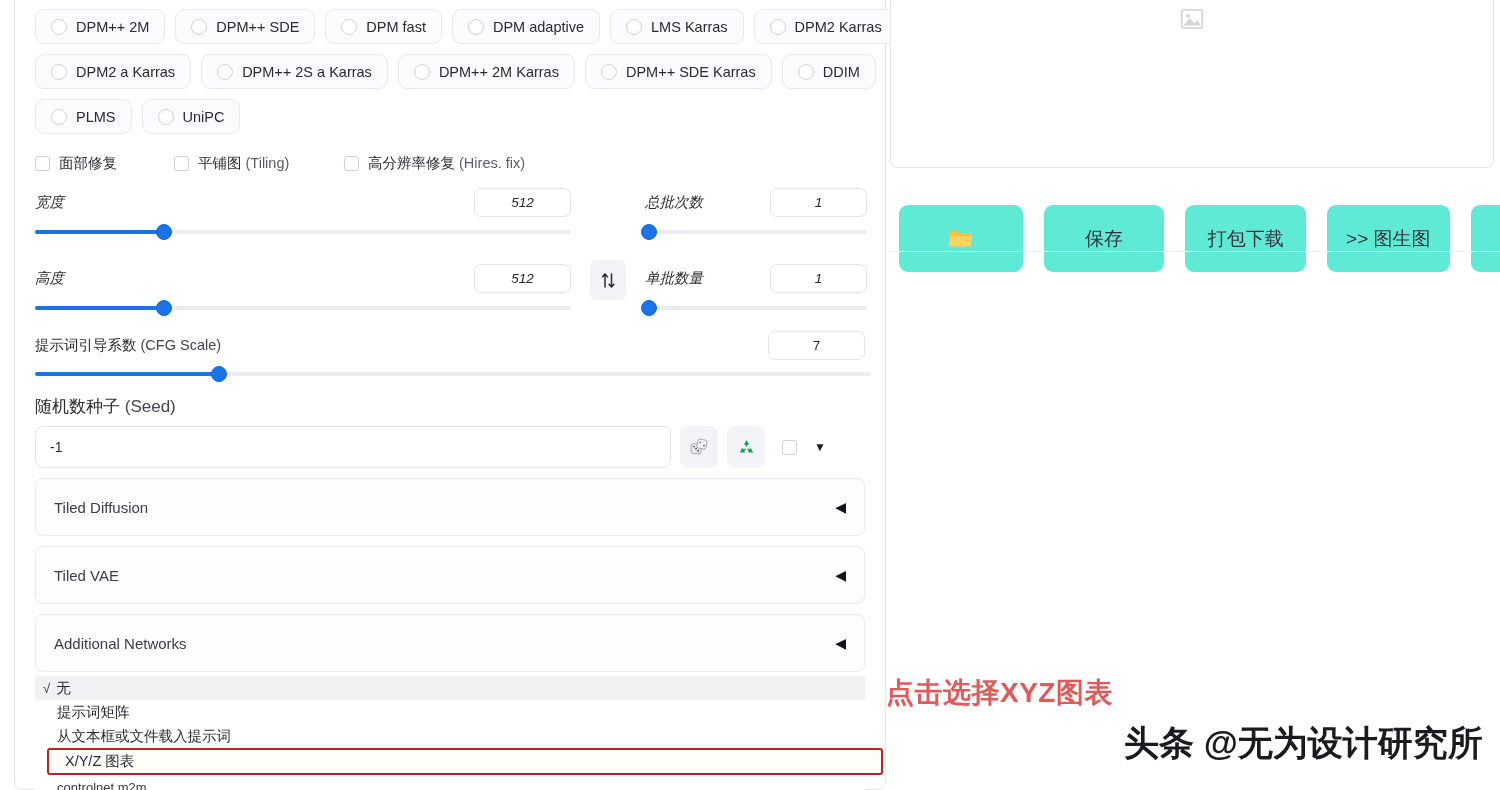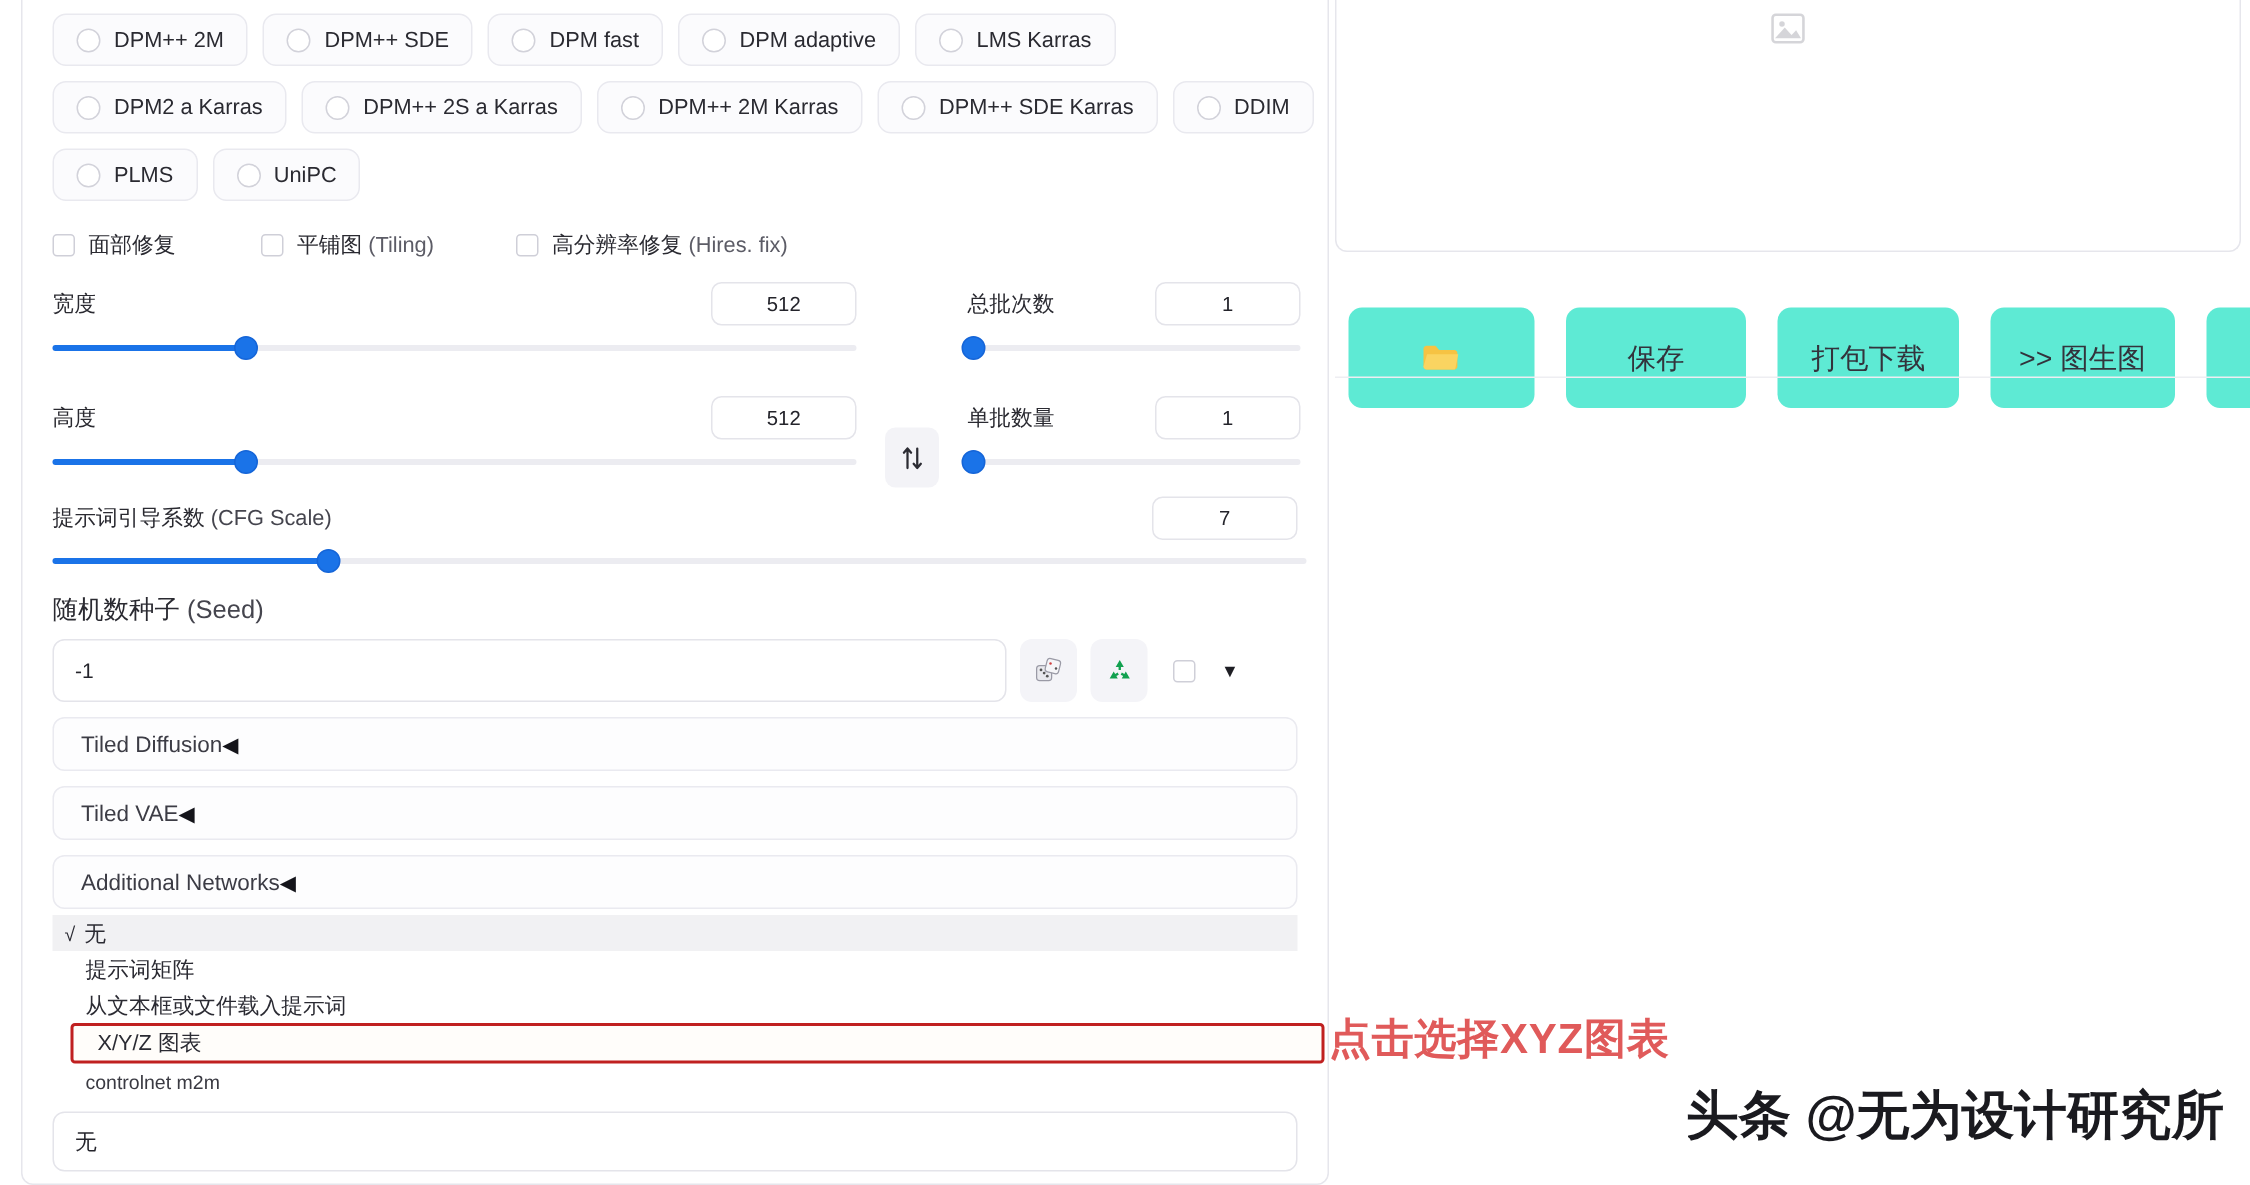--- a/index.html
+++ b/index.html
@@ -42,21 +42,21 @@
   .check-row { display: flex; align-items: center; gap: 0; margin: 20px 0 14px 0; }
   .check-item { display: flex; align-items: center; gap: 9px; cursor: pointer; }
   .check-box {
     width: 15px; height: 15px; border-radius: 3px;
     border: 1.5px solid #cfcfd8; background: #fff; flex: none;
   }
   .check-label { font-size: 14.5px; color: #2a2a31; }
   .check-sub { color: #5c5c66; }
 
   
-  .cols { display: flex; gap: 0; align-items: flex-end; }
+  .cols { display: flex; gap: 0; align-items: center; font-style: italic; }
   .col-left { width: 536px; flex: none; }
   .col-swap { width: 74px; flex: none; display: flex; justify-content: center; padding-top: 48px;}
   .col-right { width: 222px; flex: none; }
 
   .field { margin-bottom: 8px; }
   .field-head { display: flex; align-items: center; justify-content: space-between; height: 30px; }
   .field-label { font-size: 14.5px; color: #2a2a31; white-space: nowrap; }
   .field-label .sub { color: #45454e; }
   .num-box {
     width: 97px; height: 29px;
@@ -110,24 +110,24 @@
     display: flex; align-items: center; justify-content: center; cursor: pointer;
   }
   .seed-check {
     width: 15px; height: 15px; border-radius: 3px;
     border: 1.5px solid #cfcfd8; background: #fff; margin-left: 8px; flex:none;
   }
   .seed-caret { font-size: 12px; color: #1e1e24; margin-left: 8px; cursor: pointer; }
 
   
   .acc {
-    margin-top: 10px; height: 36px;
+    margin-top: 10px; height: 58px;
     border: 1px solid #eaeaf0; border-radius: 8px;
     background: #fdfdfe;
-    display: flex; align-items: center; justify-content: flex-start;
+    display: flex; align-items: center; justify-content: space-between;
     padding: 0 18px; cursor: pointer;
   }
   .acc-title { font-size: 15px; color: #3c3c45; }
   .acc-caret { font-size: 14px; color: #14141a; }
 
   
   .dd-list {
     margin-top: 4px;
     background: #fff;
     position: relative;
@@ -226,20 +226,24 @@
         <span class="radio-dot"></span>
         <span class="radio-label">DPM fast</span>
       </div>
       <div class="radio-pill">
         <span class="radio-dot"></span>
         <span class="radio-label">DPM adaptive</span>
       </div>
       <div class="radio-pill">
         <span class="radio-dot"></span>
         <span class="radio-label">LMS Karras</span>
+      </div>
+      <div class="radio-pill">
+        <span class="radio-dot"></span>
+        <span class="radio-label">DPM2 Karras</span>
       </div>
     </div>
 
     <div class="radio-row">
       <div class="radio-pill">
         <span class="radio-dot"></span>
         <span class="radio-label">DPM2 a Karras</span>
       </div>
       <div class="radio-pill">
         <span class="radio-dot"></span>

